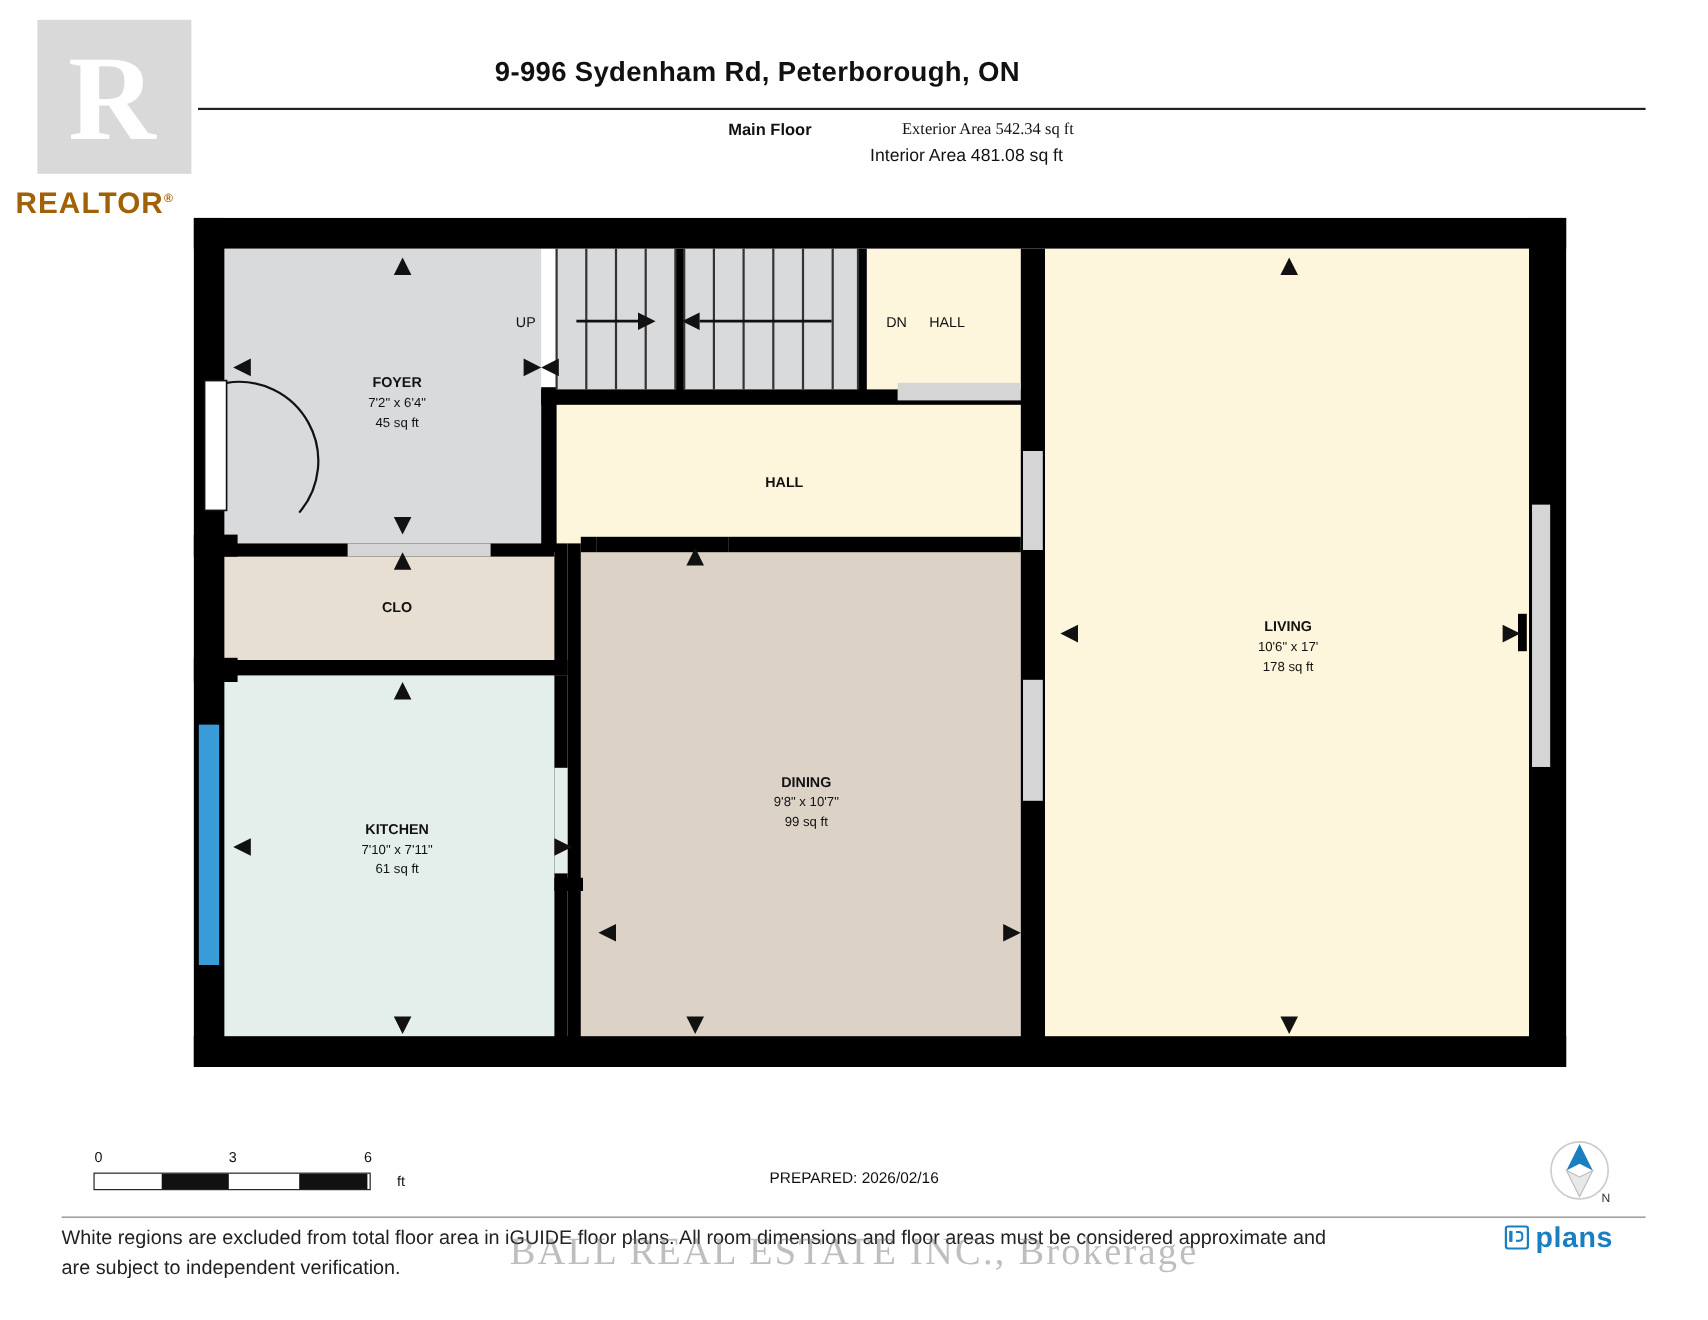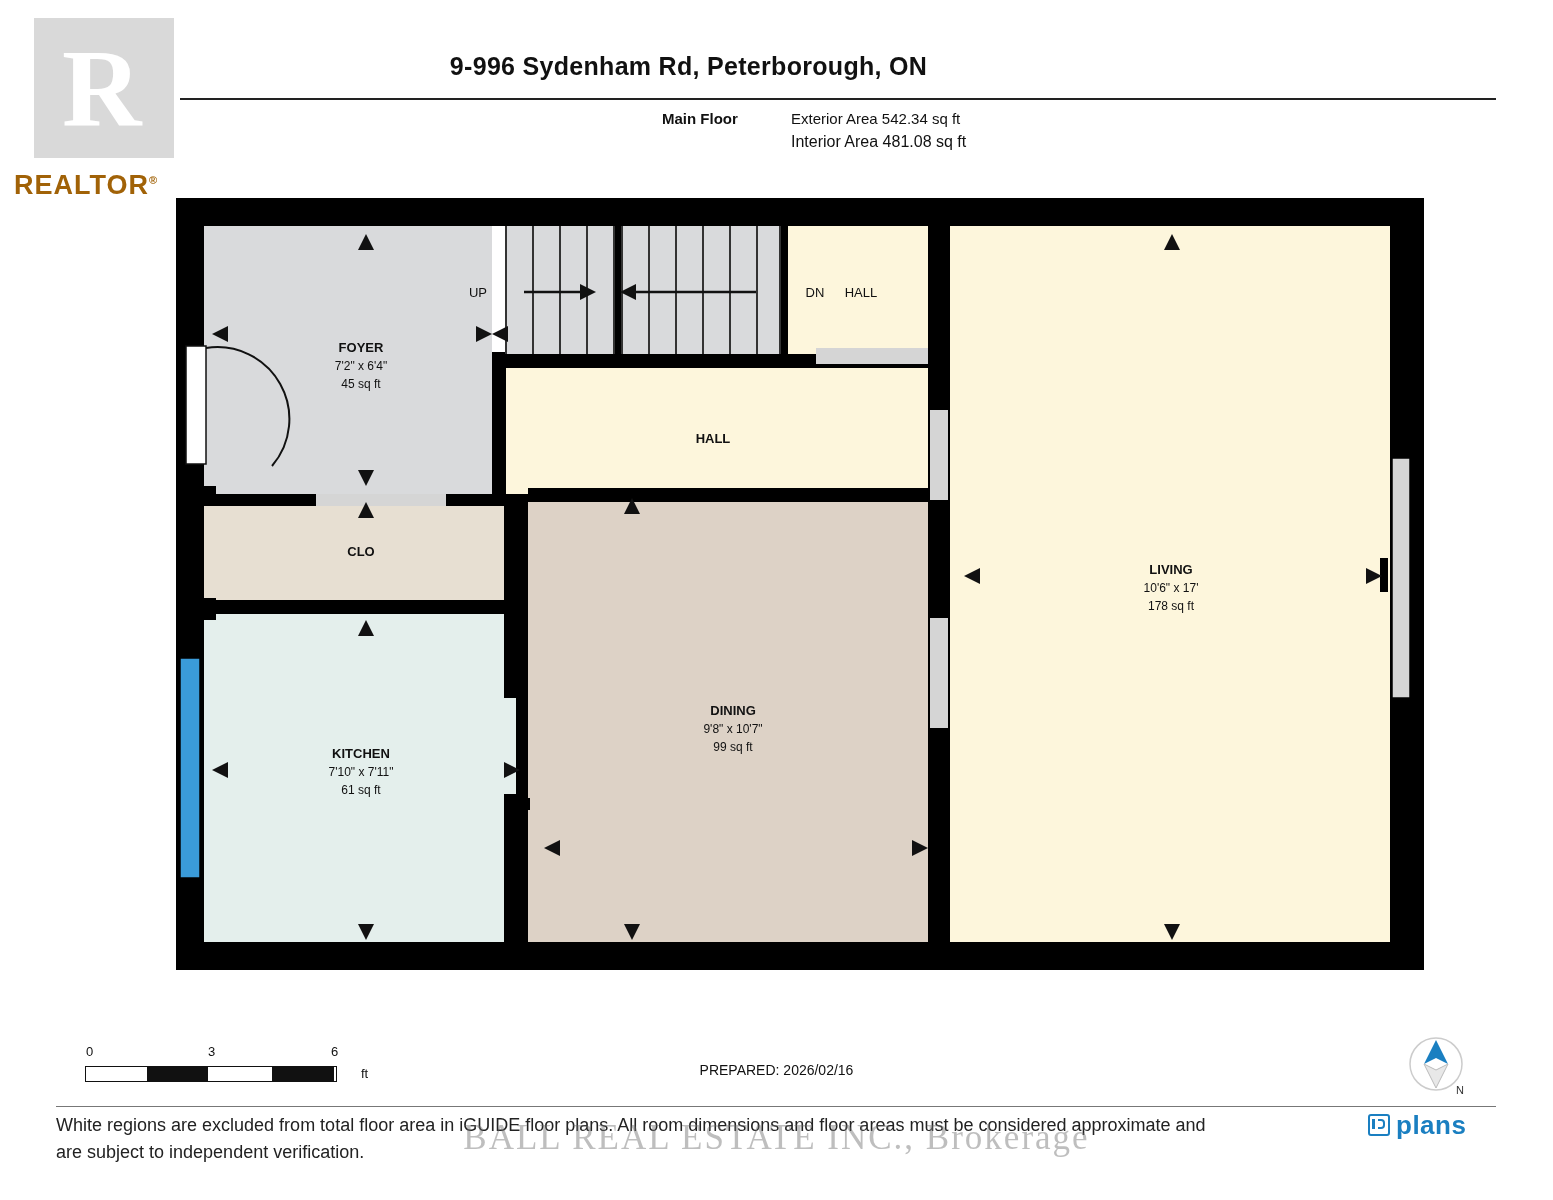--- a/index.html
+++ b/index.html
@@ -79,23 +79,24 @@
 
   .floor-label {
     position: absolute;
     left: 662px;
     top: 110px;
     font-size: 15px;
     font-weight: bold;
   }
   .area-line1 {
     position: absolute;
-    left: 791px;
+    left: 820px;
     top: 110px;
     font-size: 15px;
+    font-family: Liberation Serif, serif;
   }
   .area-line2 {
     position: absolute;
     left: 791px;
     top: 133px;
     font-size: 16px;
   }
 
   
   #plan {

